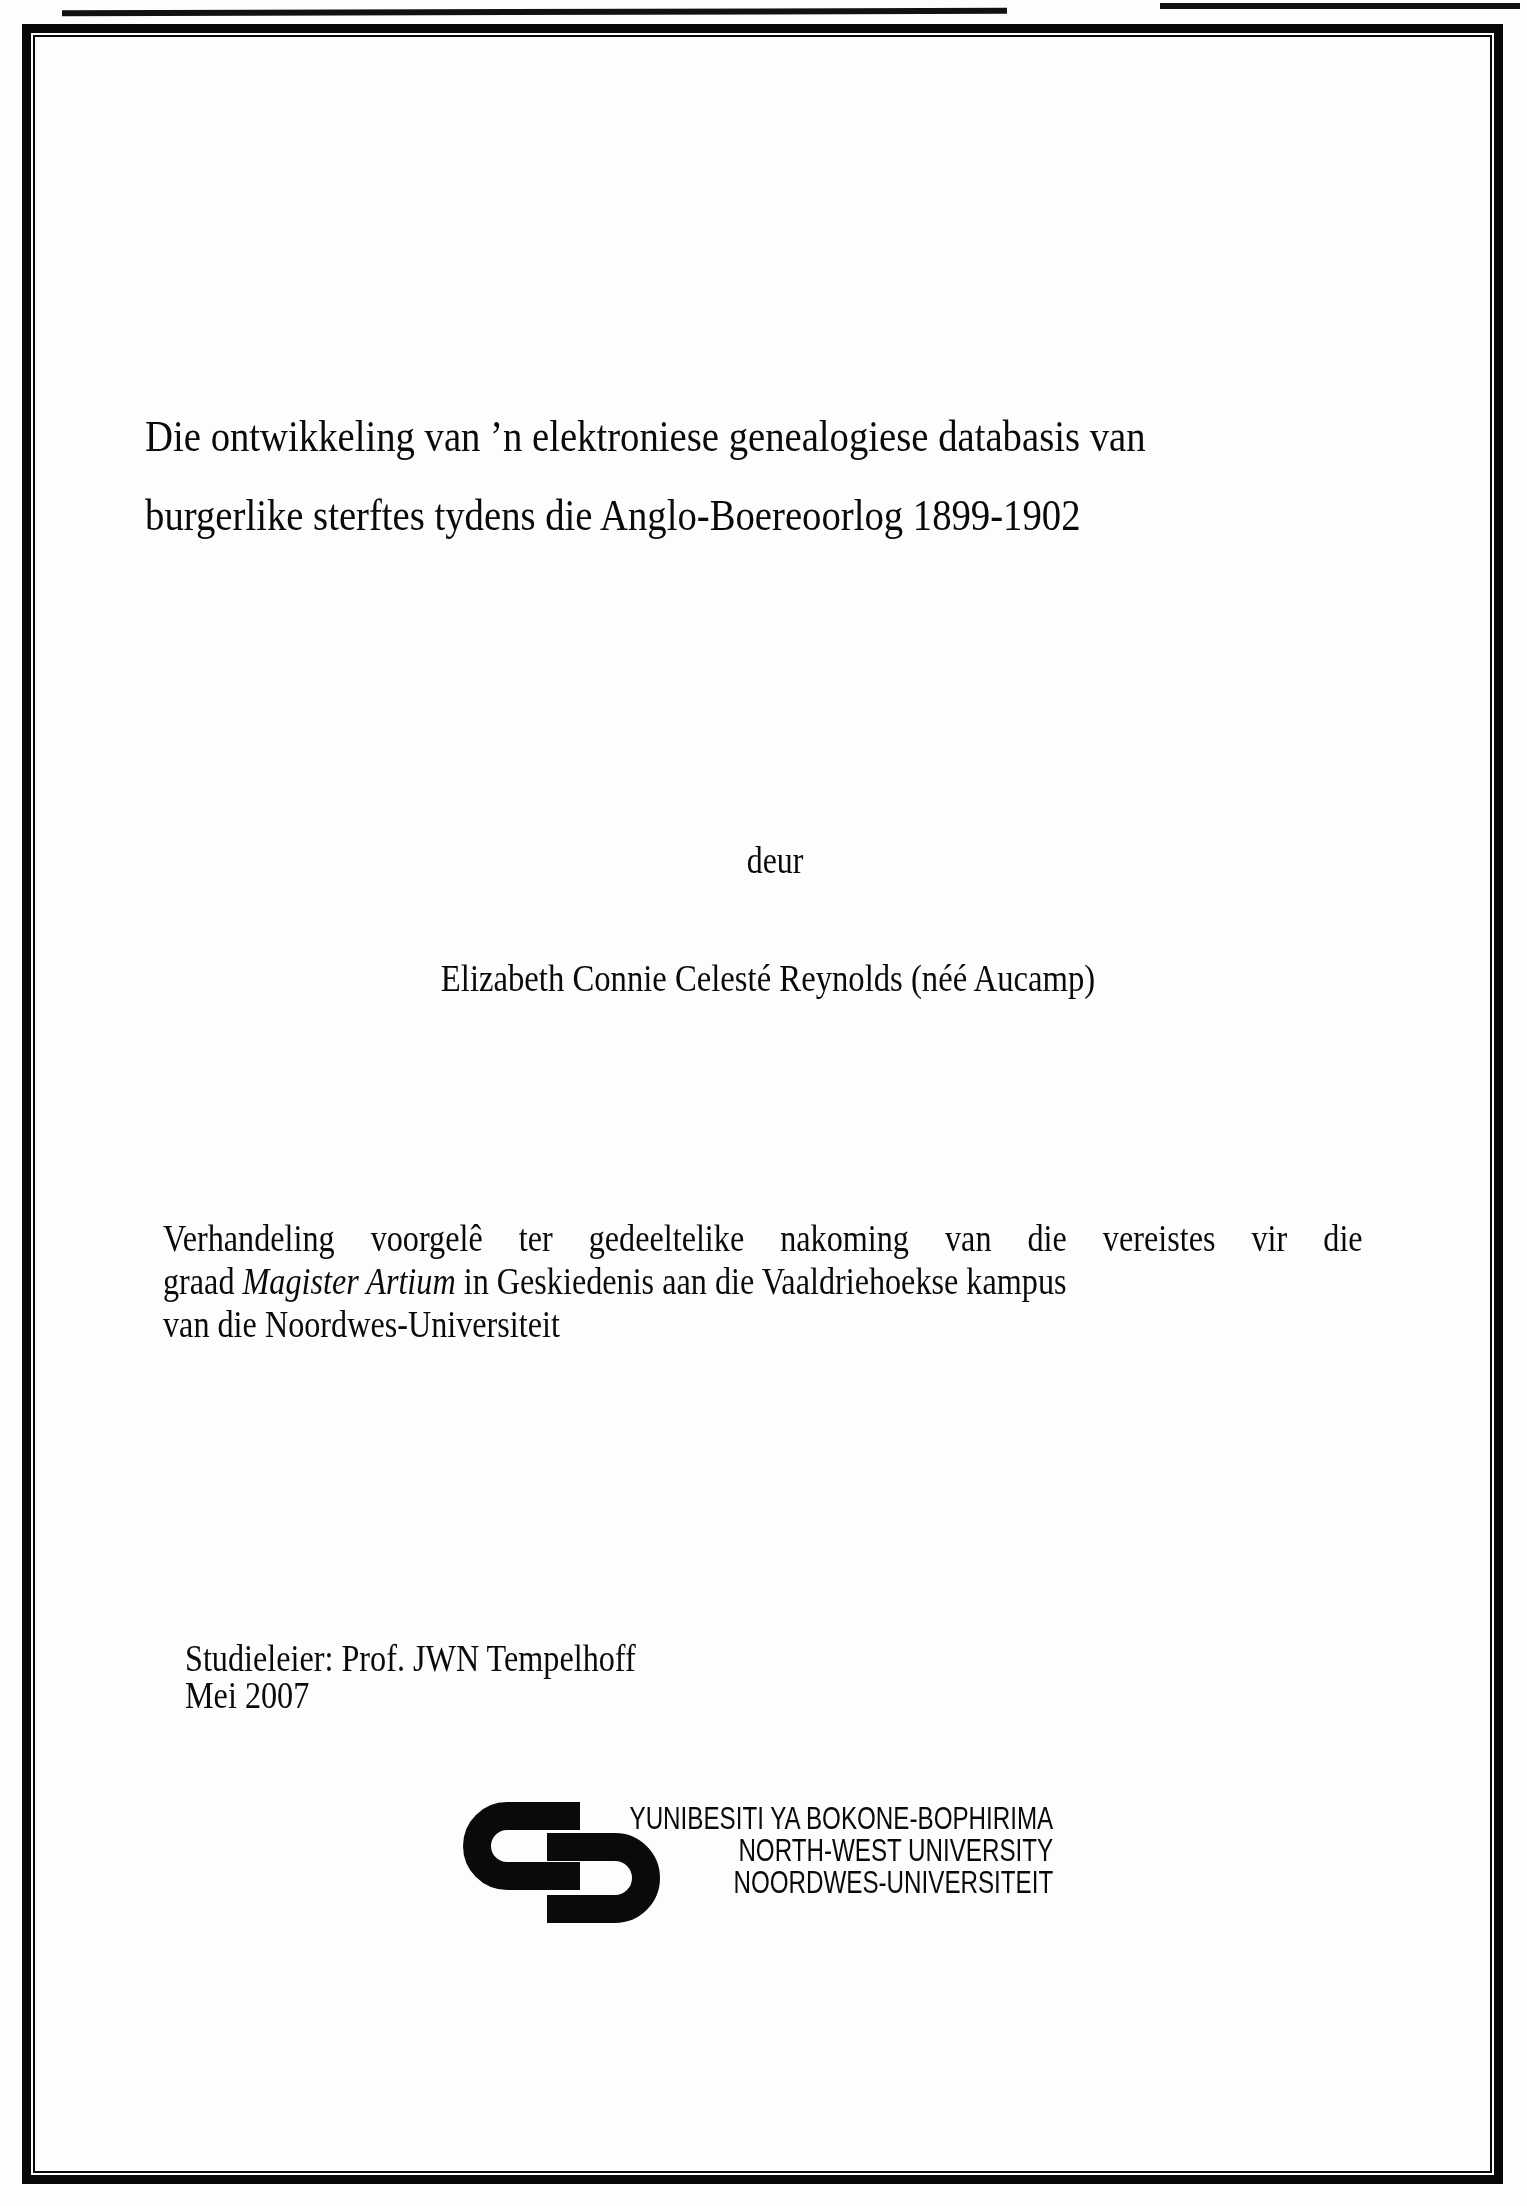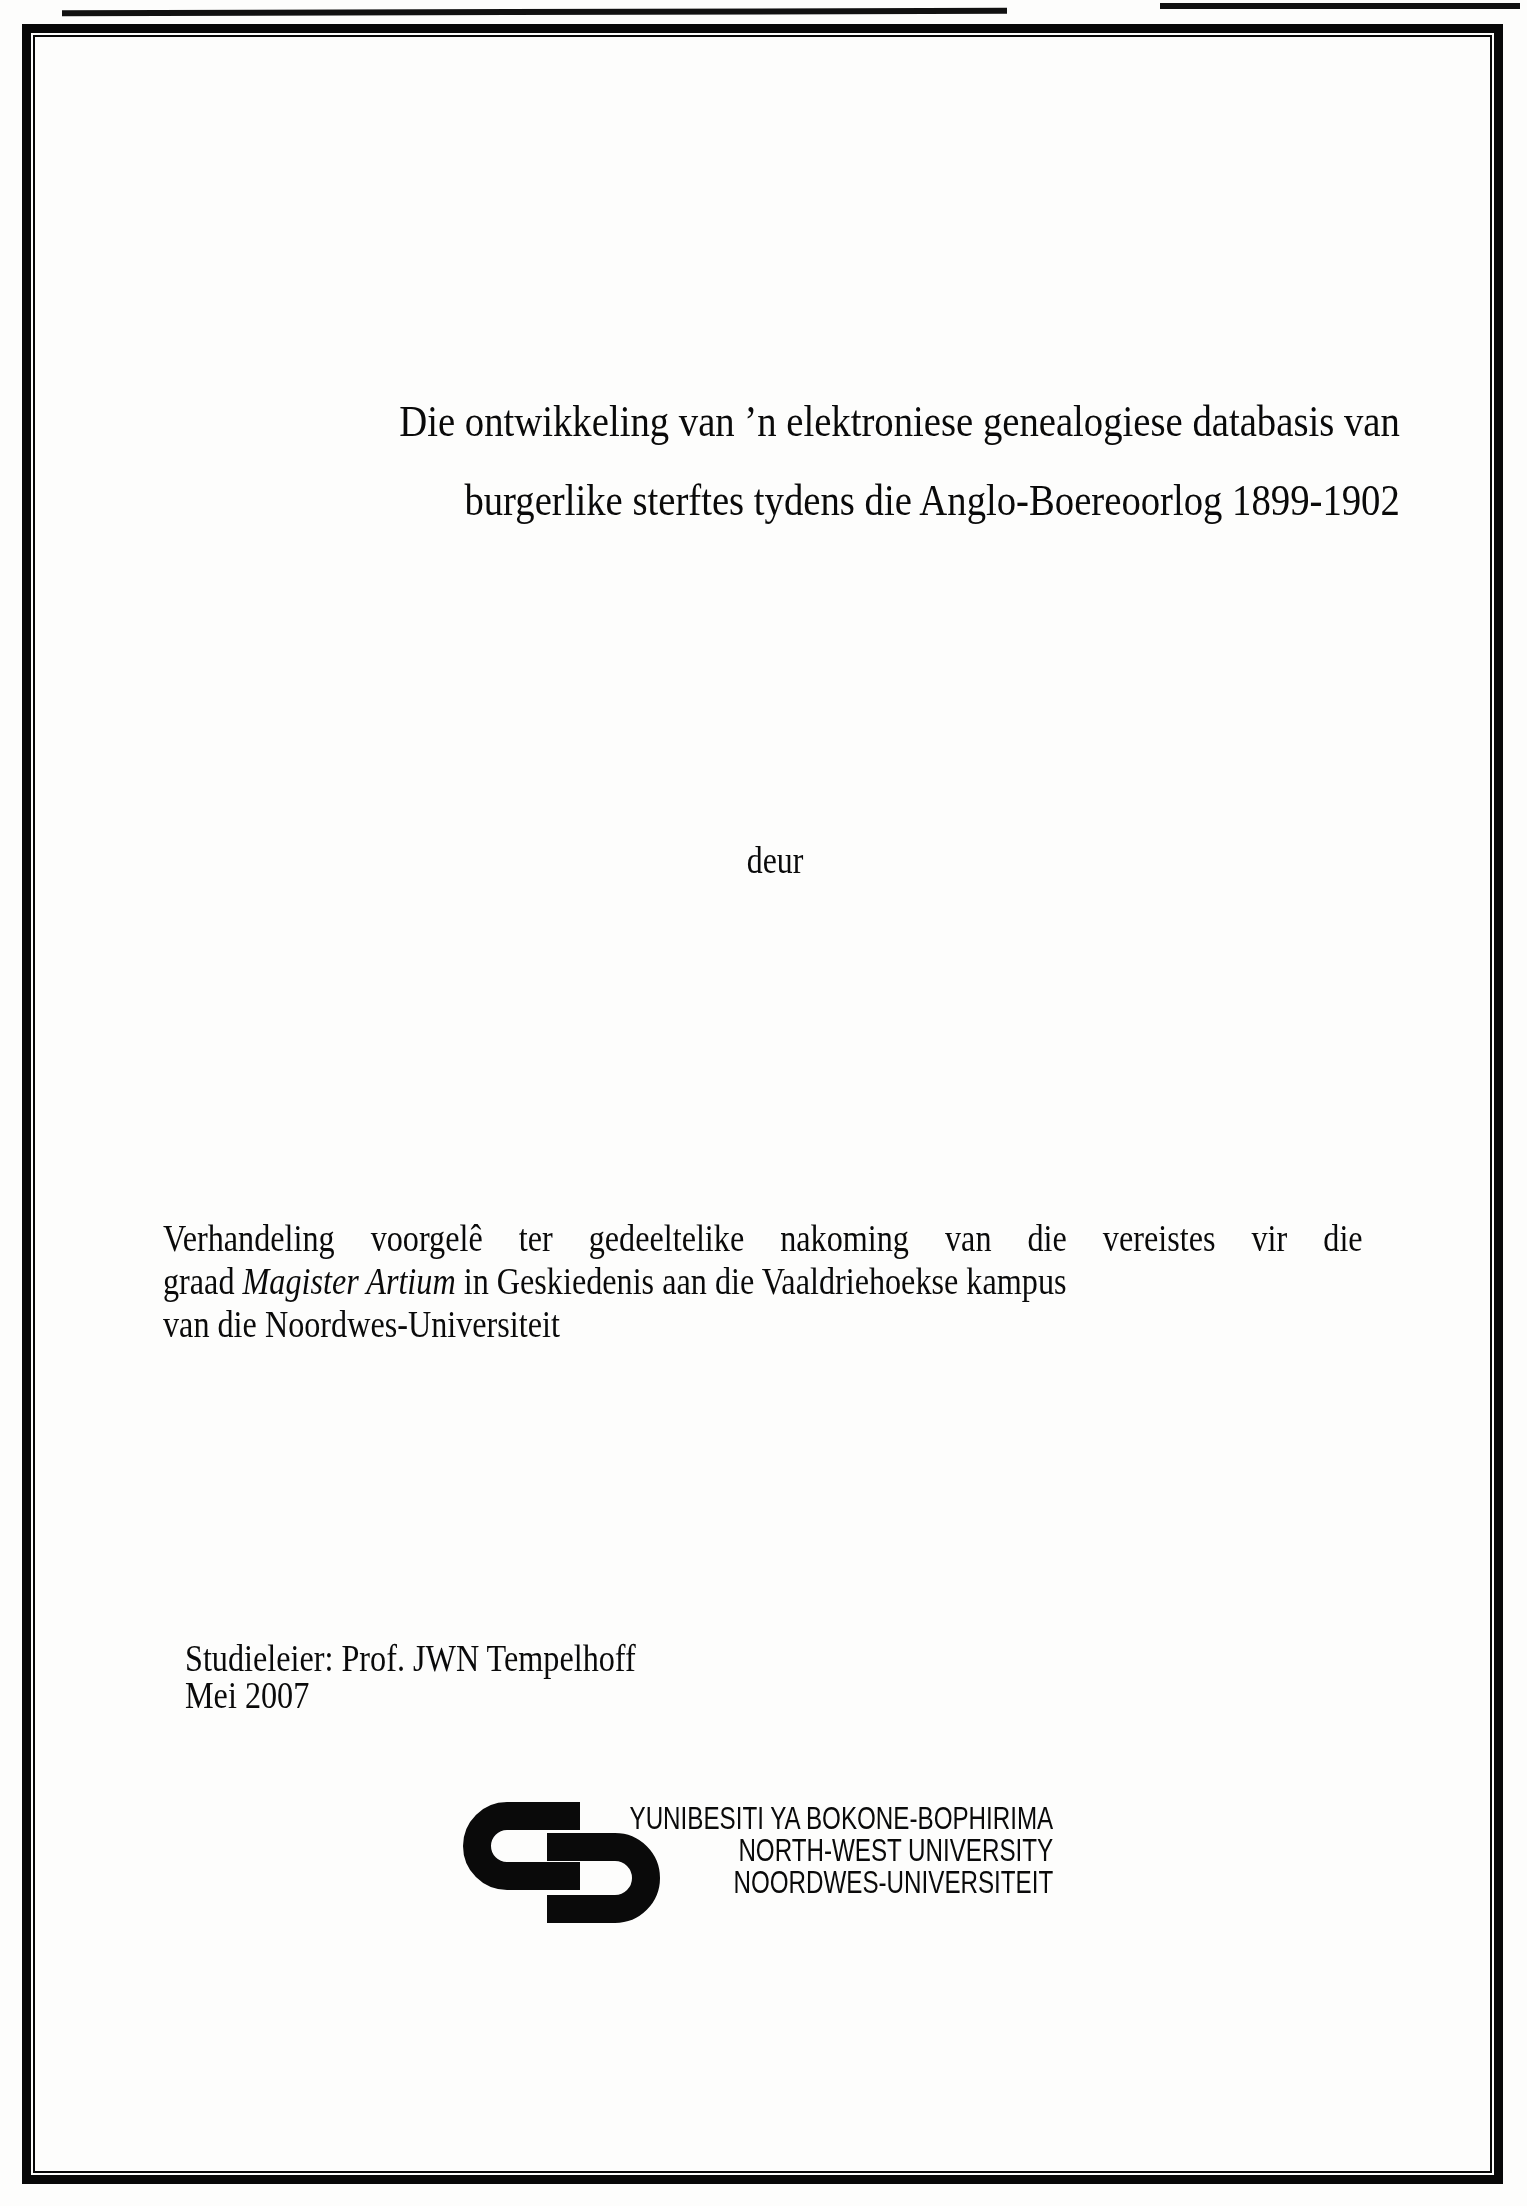--- a/index.html
+++ b/index.html
@@ -20,23 +20,23 @@
     position:absolute;left:22px;top:24px;right:24px;bottom:22px;
     border:9px solid #080808;
   }
   .frame-inner{
     position:absolute;left:2px;top:2px;right:2px;bottom:2px;
     border:2px solid #080808;
   }
   
   .title{
     position:absolute;left:23px;right:24px;top:382px;
-    margin:0;padding:0 0 0 6px;
+    margin:15px;padding:0 0 0 6px;
     font-size:45px;font-weight:normal;line-height:79px;
-    text-align:right;
+    text-align:left;
   }
   .title .tl{display:block;transform:scaleX(0.86);}
   
   .byline{
     position:absolute;left:23px;right:24px;top:802px;
     padding-left:24px;
     font-size:37px;line-height:40px;text-align:center;margin-top:39px;
   }
   .byline .sc{display:block;transform:scaleX(0.86);}
   
@@ -87,20 +87,23 @@
 
   <h1 class="title">
     <span class="tl">Die ontwikkeling van ’n elektroniese genealogiese databasis van</span>
     <span class="tl">burgerlike sterftes tydens die Anglo-Boereoorlog 1899-1902</span>
   </h1>
 
   <div class="byline">
     <span class="sc">deur</span>
   </div>
 
+  <div class="author">
+    <span class="sc">Elizabeth Connie Celesté Reynolds (néé Aucamp)</span>
+  </div>
 
   <div class="statement">
     <div class="st-line1">
         <span>Verhandeling</span>
         <span>voorgelê</span>
         <span>ter</span>
         <span>gedeeltelike</span>
         <span>nakoming</span>
         <span>van</span>
         <span>die</span>

